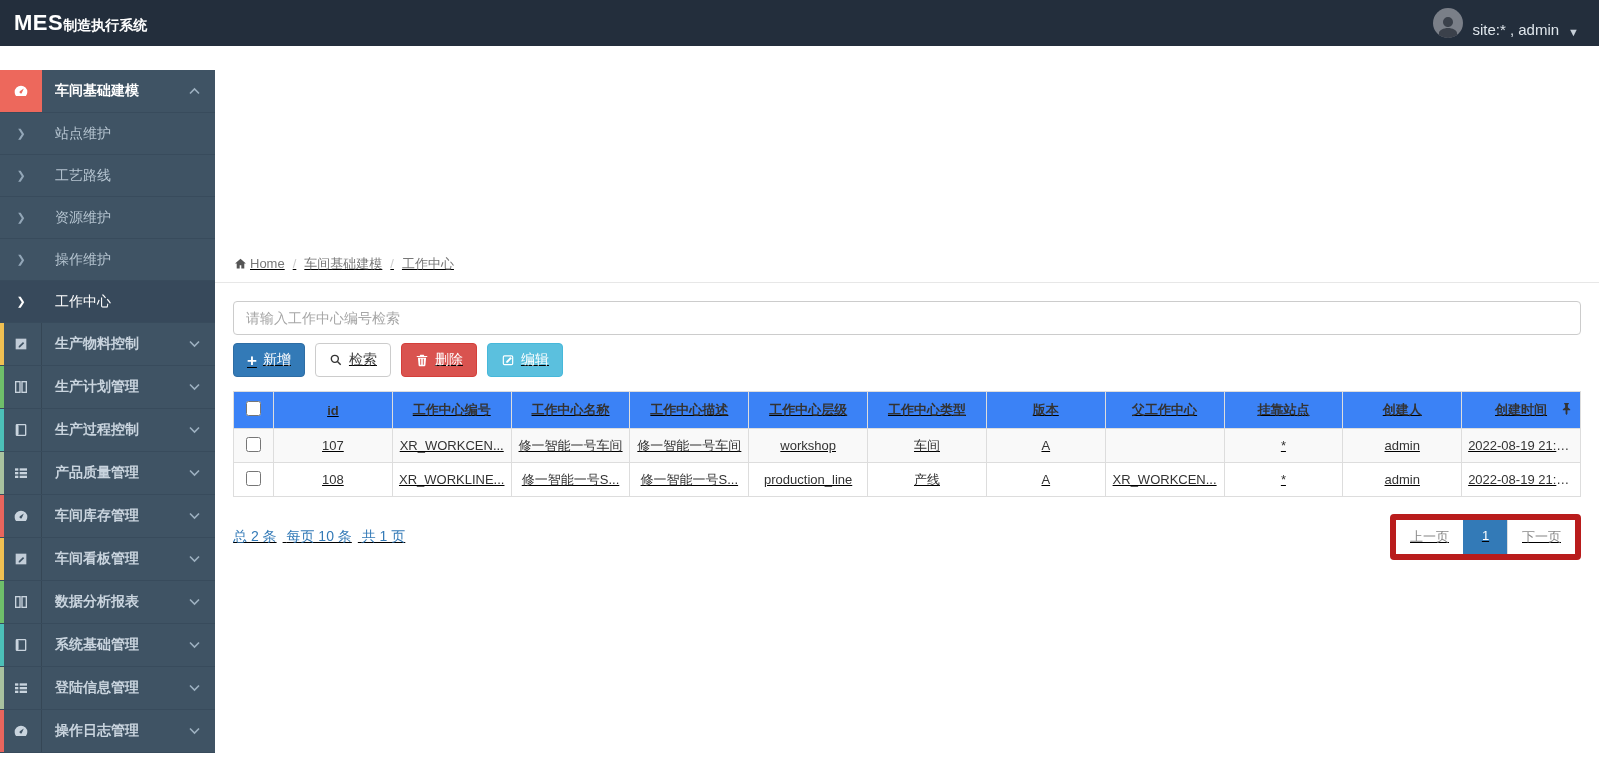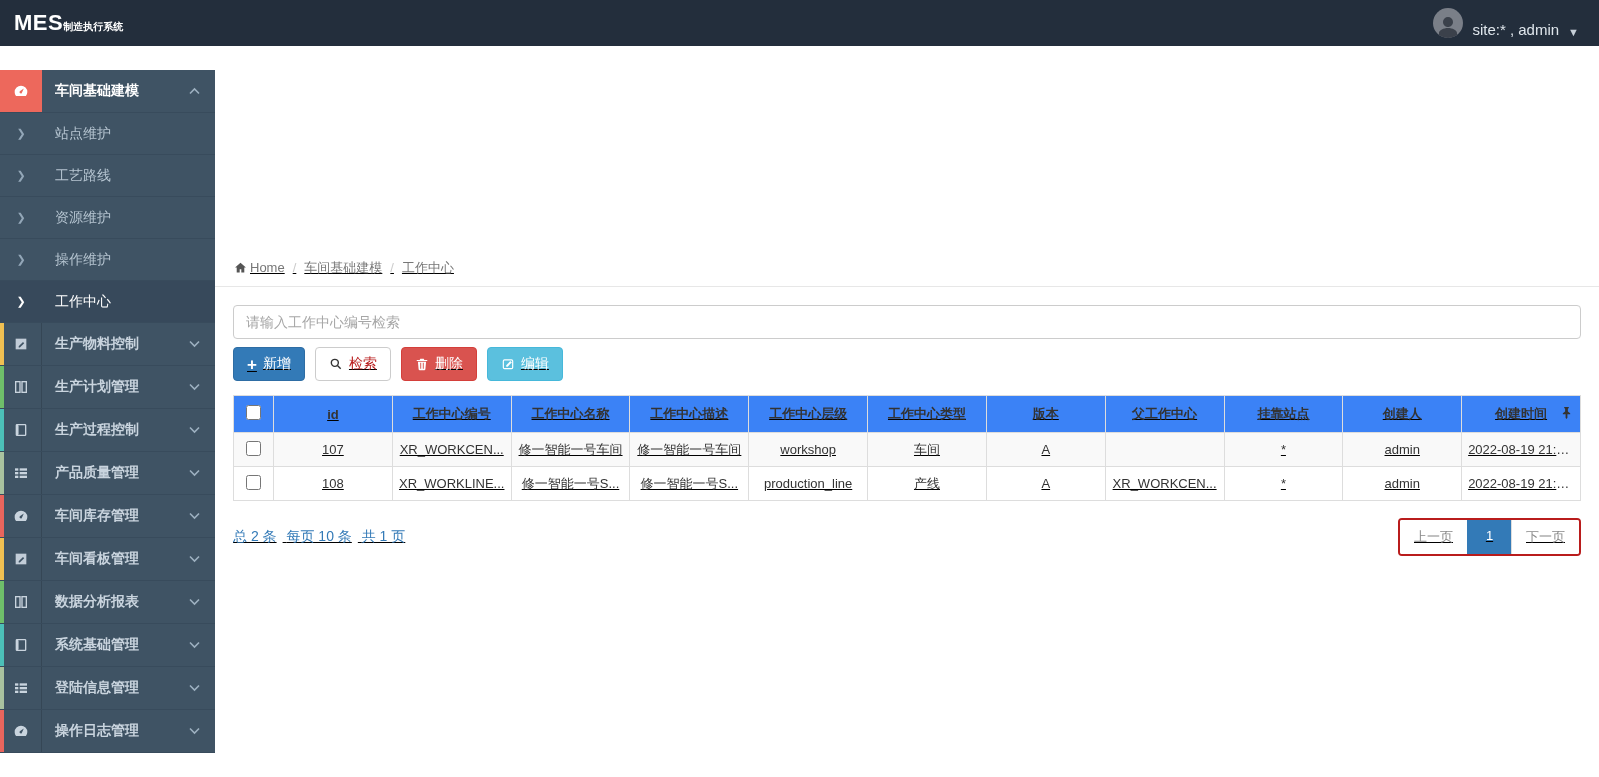--- a/index.html
+++ b/index.html
@@ -9,21 +9,21 @@
     font-family:"Liberation Sans","DejaVu Sans",sans-serif;
     background:#fff;
   }
   
   .topbar {
     height:46px; background:#232e3c; color:#fff;
     display:flex; justify-content:space-between; align-items:center;
   }
   .logo { width:215px; padding-left:14px; white-space:nowrap; }
   .logo .mes { font-size:22px; font-weight:bold; letter-spacing:0.5px; }
-  .logo .mes-rest { font-size:10px; font-weight:bold; }
+  .logo .mes-rest { font-size:14px; font-weight:bold; }
   .user-menu { display:flex; align-items:flex-end; gap:9px; padding-right:20px; color:#dfe6ec; font-size:15px; cursor:pointer; }
   .avatar { width:30px; height:30px; border-radius:50%; background:#7a7f88; overflow:hidden; display:flex; align-items:flex-end; justify-content:center; }
   .avatar svg { width:24px; height:24px; fill:#3b414b; }
   .caret-down { font-size:11px; color:#c6cfd8; }
 
   
   .app { display:flex; height:731px;align-items:center; }
 
   
   .sidebar { width:215px; background:#48596c; flex:none; overflow:hidden; }
@@ -80,21 +80,21 @@
 
   .btn-row { margin-top:8px; display:flex; gap:10px; }
   .btn {
     height:34px; padding:0 13px; border-radius:4px; font-size:14px;
     display:inline-flex; align-items:center; gap:6px;
     border:1px solid transparent; cursor:pointer; color:#fff;
     font-family:inherit;
   }
   .btn svg { width:14px; height:14px; }
   .btn-add    { background:#337ab7; border-color:#2e6da4; }
-  .btn-search { background:#fff; color:#b91c1c; border-color:#ccc; }
+  .btn-search { background:#fff; color:#404040; border-color:#ccc; }
   .btn-del    { background:#d9534f; border-color:#d43f3a; }
   .btn-edit   { background:#5bc0de; border-color:#46b8da; }
   .plus-glyph { font-size:17px; font-weight:bold; line-height:1; }
 
   table.grid {
     margin-top:14px; width:100%; border-collapse:collapse; table-layout:fixed;
     font-size:13px; color:#333;
   }
   .grid th, .grid td {
     border:1px solid #ddd; text-align:center; padding:0 6px;
@@ -106,21 +106,21 @@
   .grid .col-check { width:40px; }
   .grid input[type="checkbox"] {
     width:15px; height:15px; margin:0; accent-color:#337ab7; cursor:pointer;
   }
   .pin-icon { position:absolute; right:8px; top:50%; transform:translateY(-50%); }
   .pin-icon svg { width:11px; height:13px; fill:#333; }
 
   .pager-row { margin-top:17px; display:flex; justify-content:space-between; align-items:center;gap:14px; }
   .summary { color:#337ab7; font-size:14px; }
   .summary span { margin-right:6px; cursor:pointer; }
-  .pagination { display:flex; border-radius:4px; overflow:hidden; border:2px solid #b91c1c; }
+  .pagination { display:flex; border-radius:4px; overflow:hidden; border:6px solid #b91c1c; }
   .page-btn {
     min-width:44px; padding:8px 14px; background:#fff; color:#8a8a8a;
     font-size:13px; text-align:center; cursor:pointer; border-left:1px solid #ddd;
   }
   .page-btn:first-child { border-left:none; }
   .page-btn.active { background:#337ab7; color:#fff; border-color:#337ab7; }
 </style>
 </head>
 <body>
 

